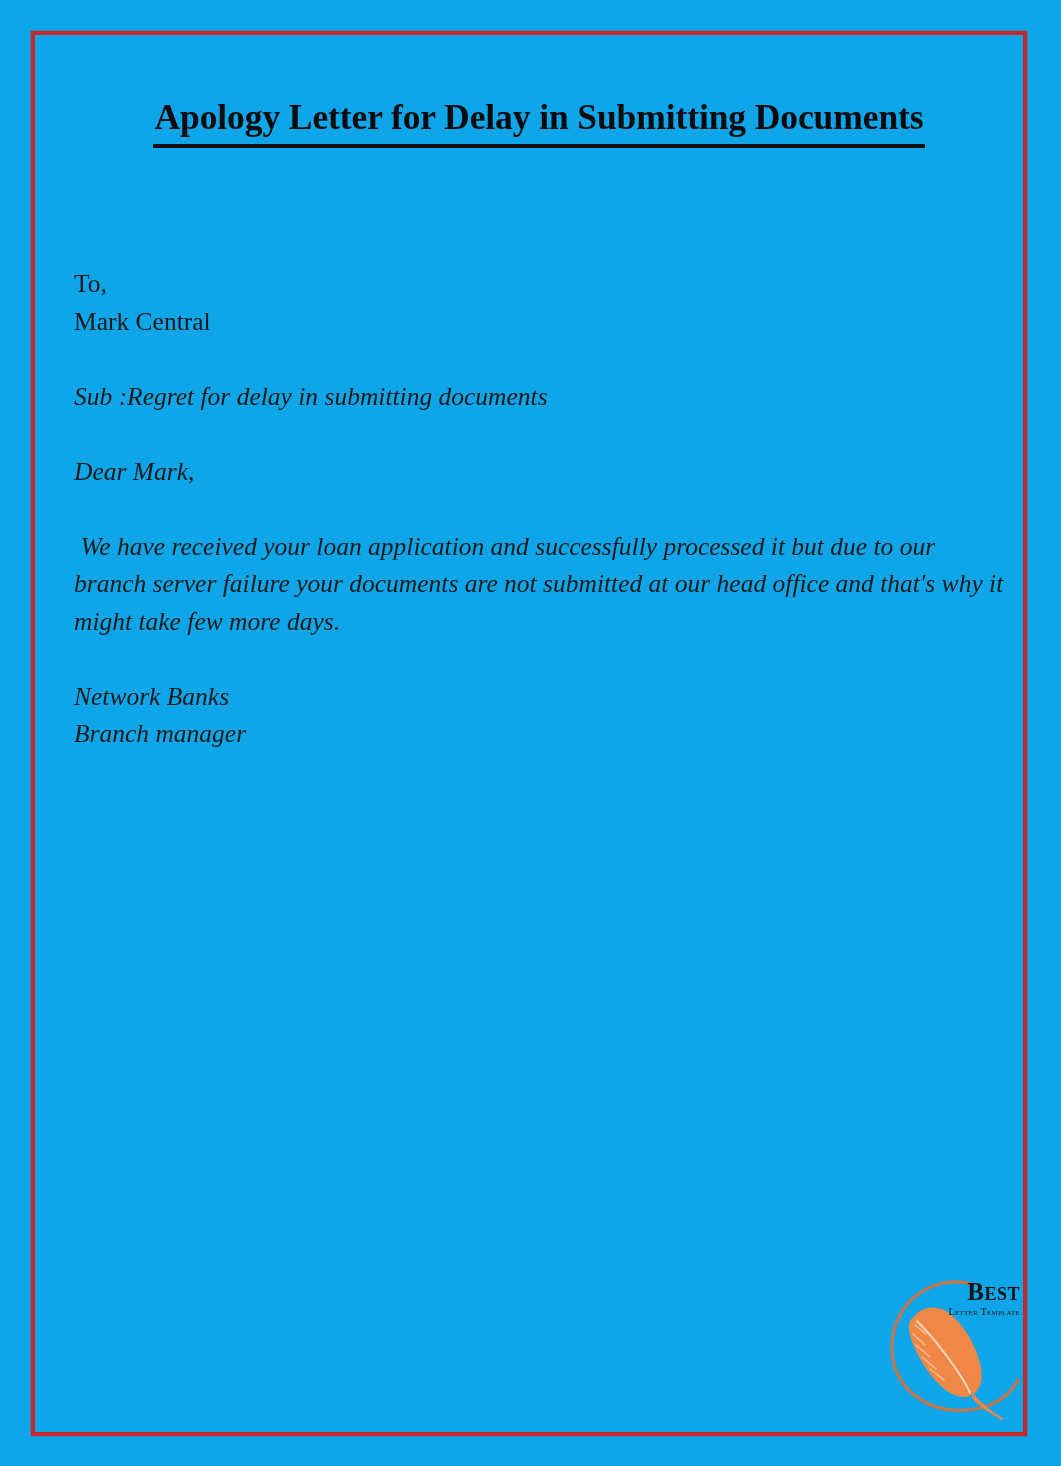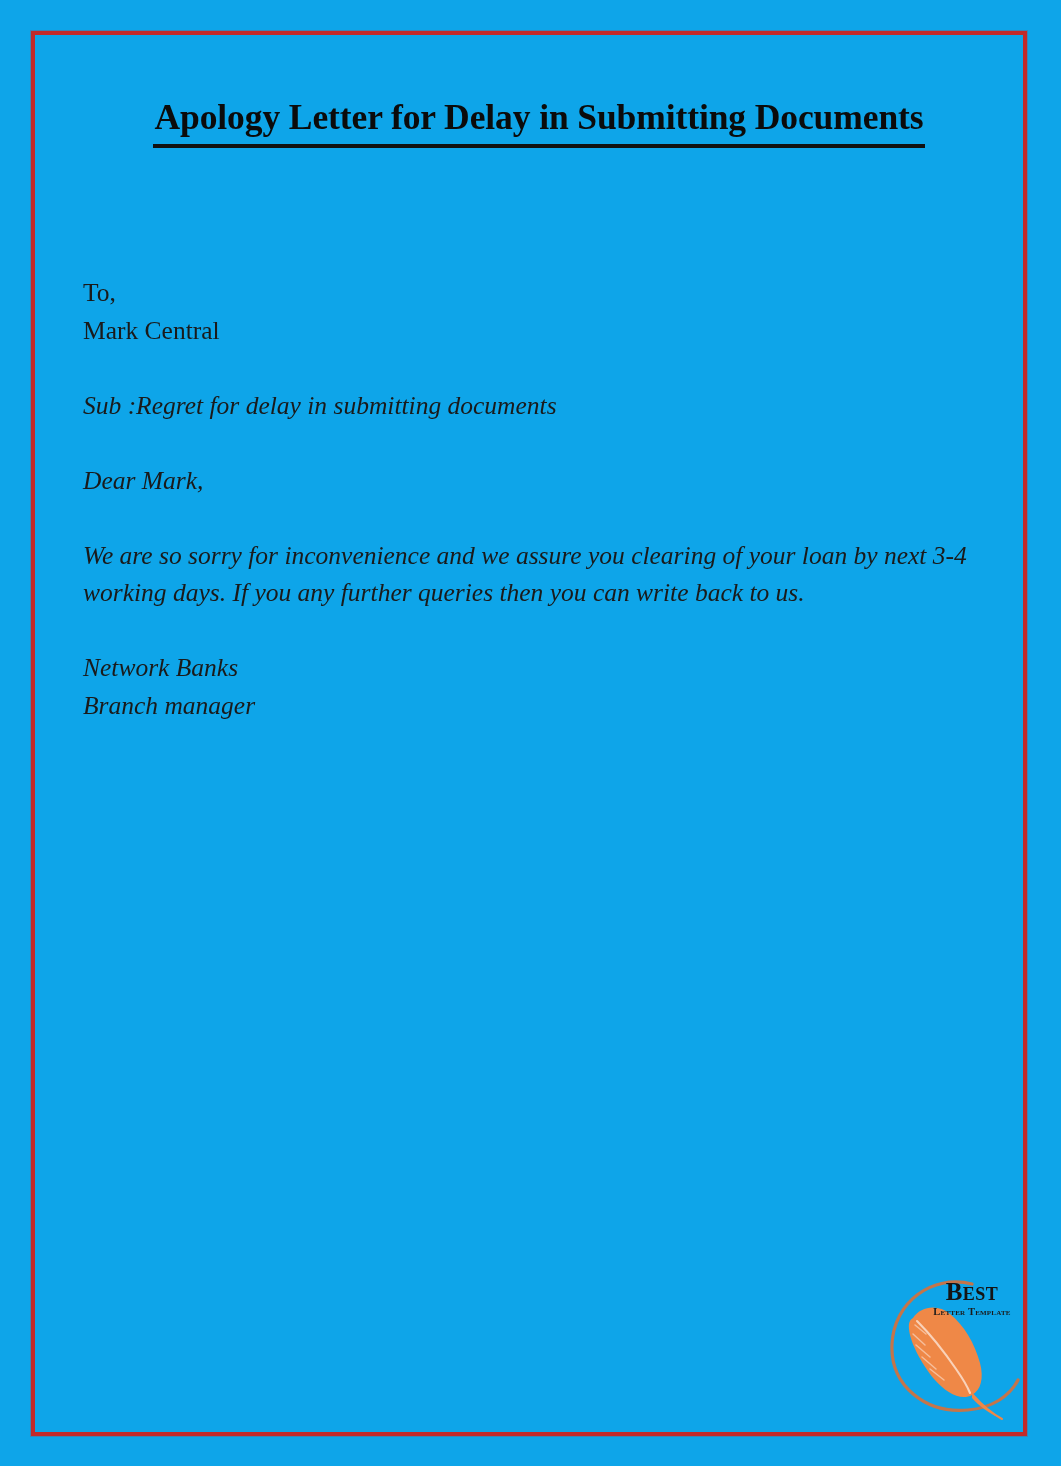--- a/index.html
+++ b/index.html
@@ -76,21 +76,21 @@
     position: absolute;
     left: 0;
     top: 265px;
     width: 932px;
     font-size: 25.5px;
     line-height: 37.5px;
     color: #1a1a1a;
   }
 
   .block {
-    margin: 9px;
+    margin: 0;
   }
 
   .block + .block {
     margin-top: 37.5px;
     font-style: italic;
   }
 
   .line {
     display: block;
     white-space: pre-wrap;
@@ -114,38 +114,38 @@
     display: block;
     width: 140px;
     height: 160px;
   }
 
   #logo .logo-text-wrap {
     position: absolute;
     left: 44px;
     top: 17px;
     width: 96px;
-    text-align: center;
+    text-align: right;
     pointer-events: none;
   }
 
   #logo .logo-word {
     font-family: "Liberation Serif", "DejaVu Serif", serif;
     font-weight: bold;
     font-size: 25px;
     color: #141414;
     letter-spacing: 0.5px;
     line-height: 1;
     font-variant: small-caps;
   }
 
   #logo .logo-sub {
     margin-top: 3px;
     font-family: "Liberation Serif", "DejaVu Serif", serif;
-    font-weight: bold;
+    font-weight: normal;
     font-size: 10.5px;
     color: #1b1b1b;
     letter-spacing: 0.2px;
     line-height: 1;
     font-variant: small-caps;
   }
 </style>
 </head>
 <body>
 
@@ -167,22 +167,22 @@
       </div>
 
       <div class="block">
         <span class="line">Sub :Regret for delay in submitting documents</span>
       </div>
 
       <div class="block">
         <span class="line">Dear Mark,</span>
       </div>
 
-
-      <div class="block para">We are so sorry for inconvenience and we assure you clearing of your loan by next 3-4 working days. If you any further queries then you can write back to us.</div>
+      <div class="block para"> We have received your loan application and successfully processed it but due to our branch server failure your documents are not submitted at our head office and that's why it might take few more days.</div>
+
 
 
       <div class="block">
         <span class="line">Network Banks</span>
         <span class="line">Branch manager</span>
       </div>
 
     </div>
   </div>
 

